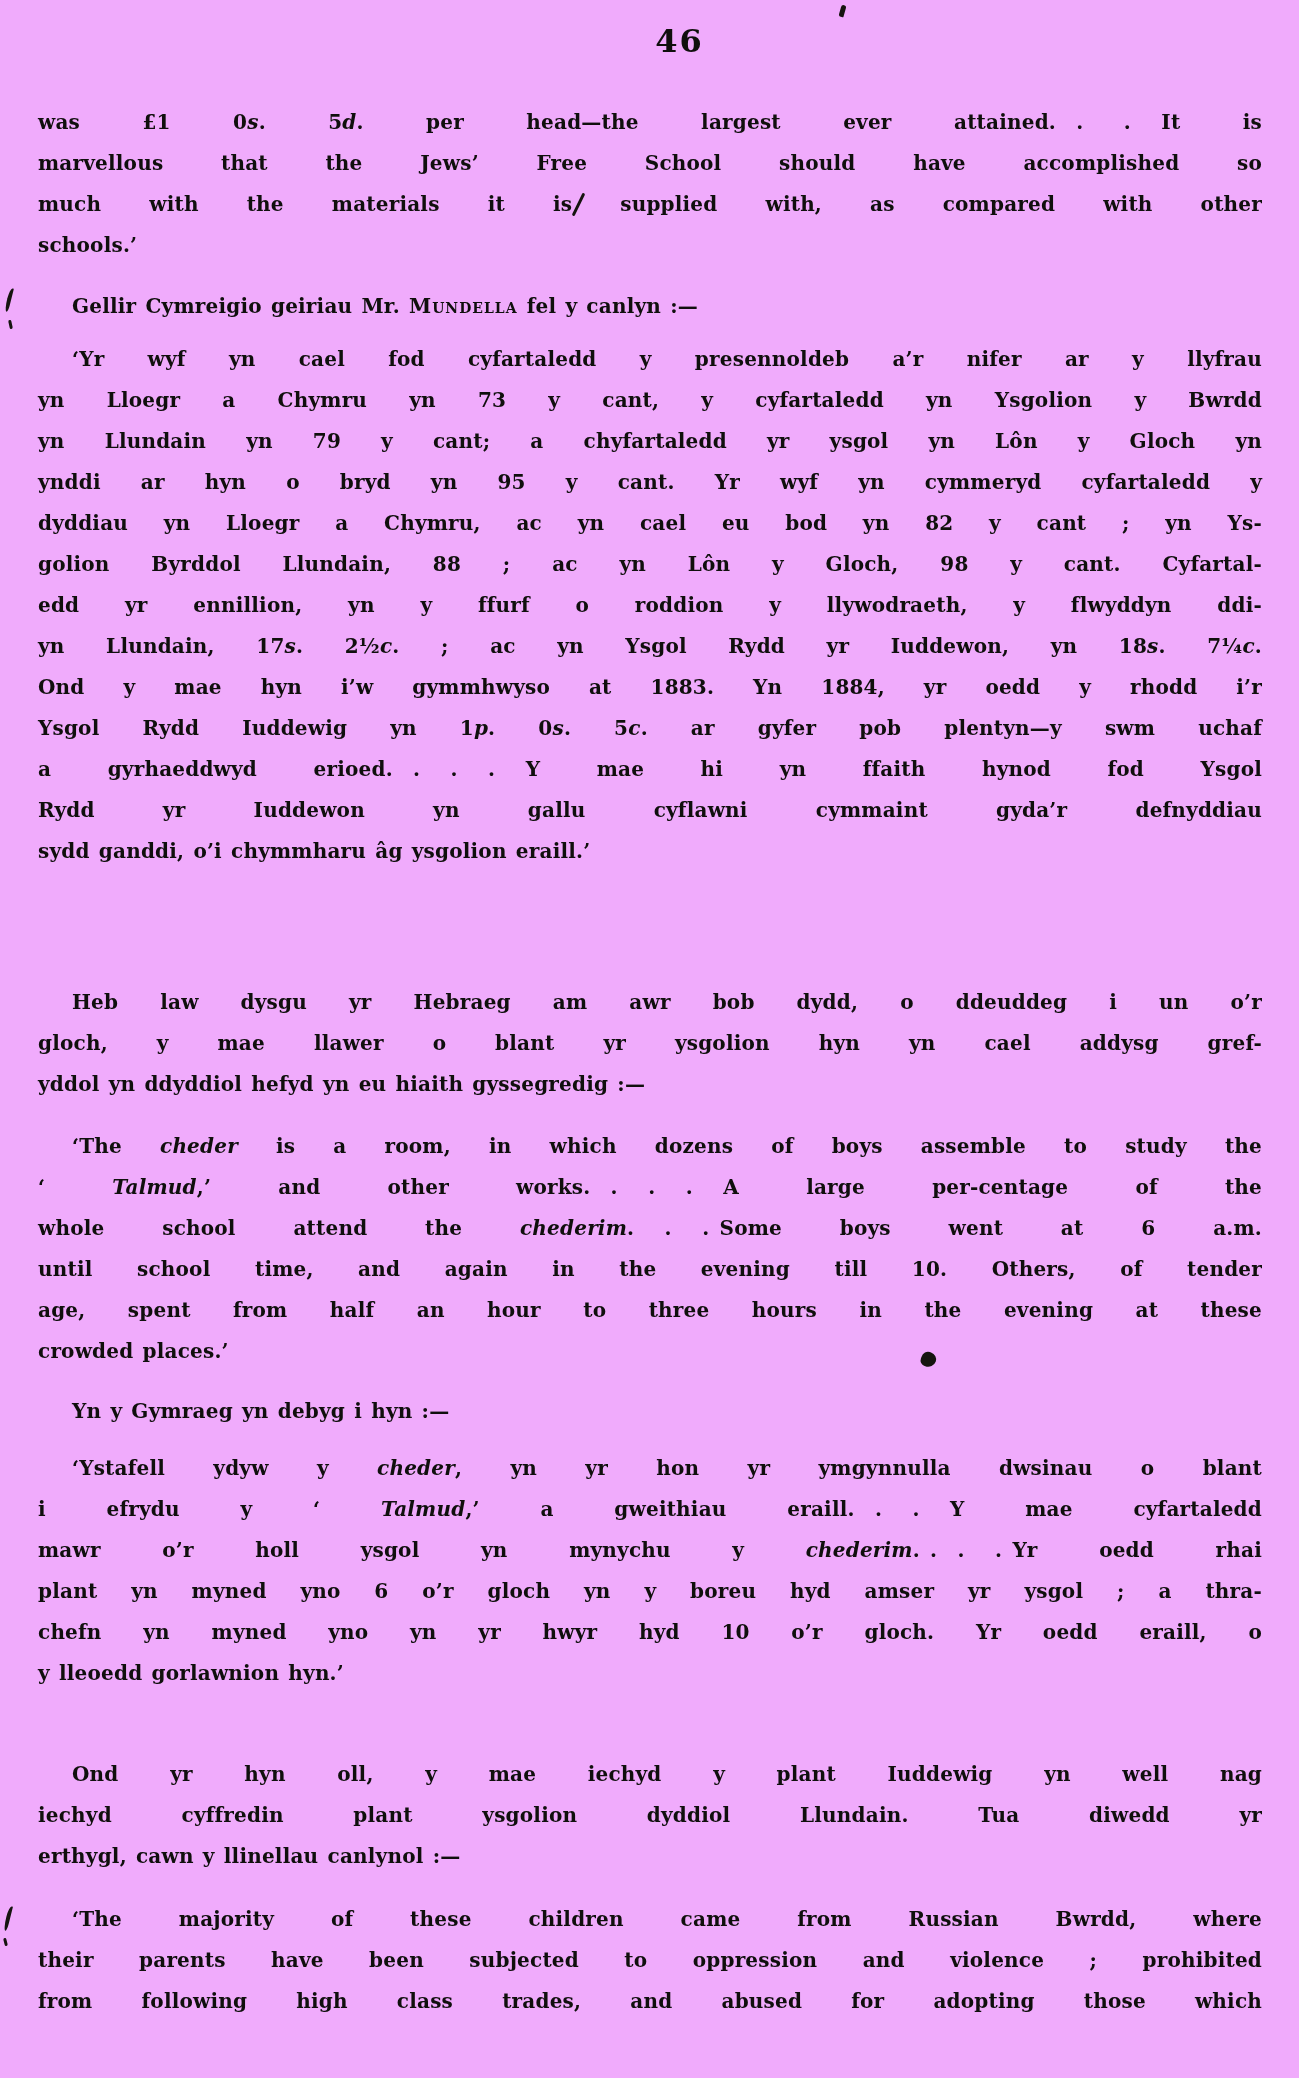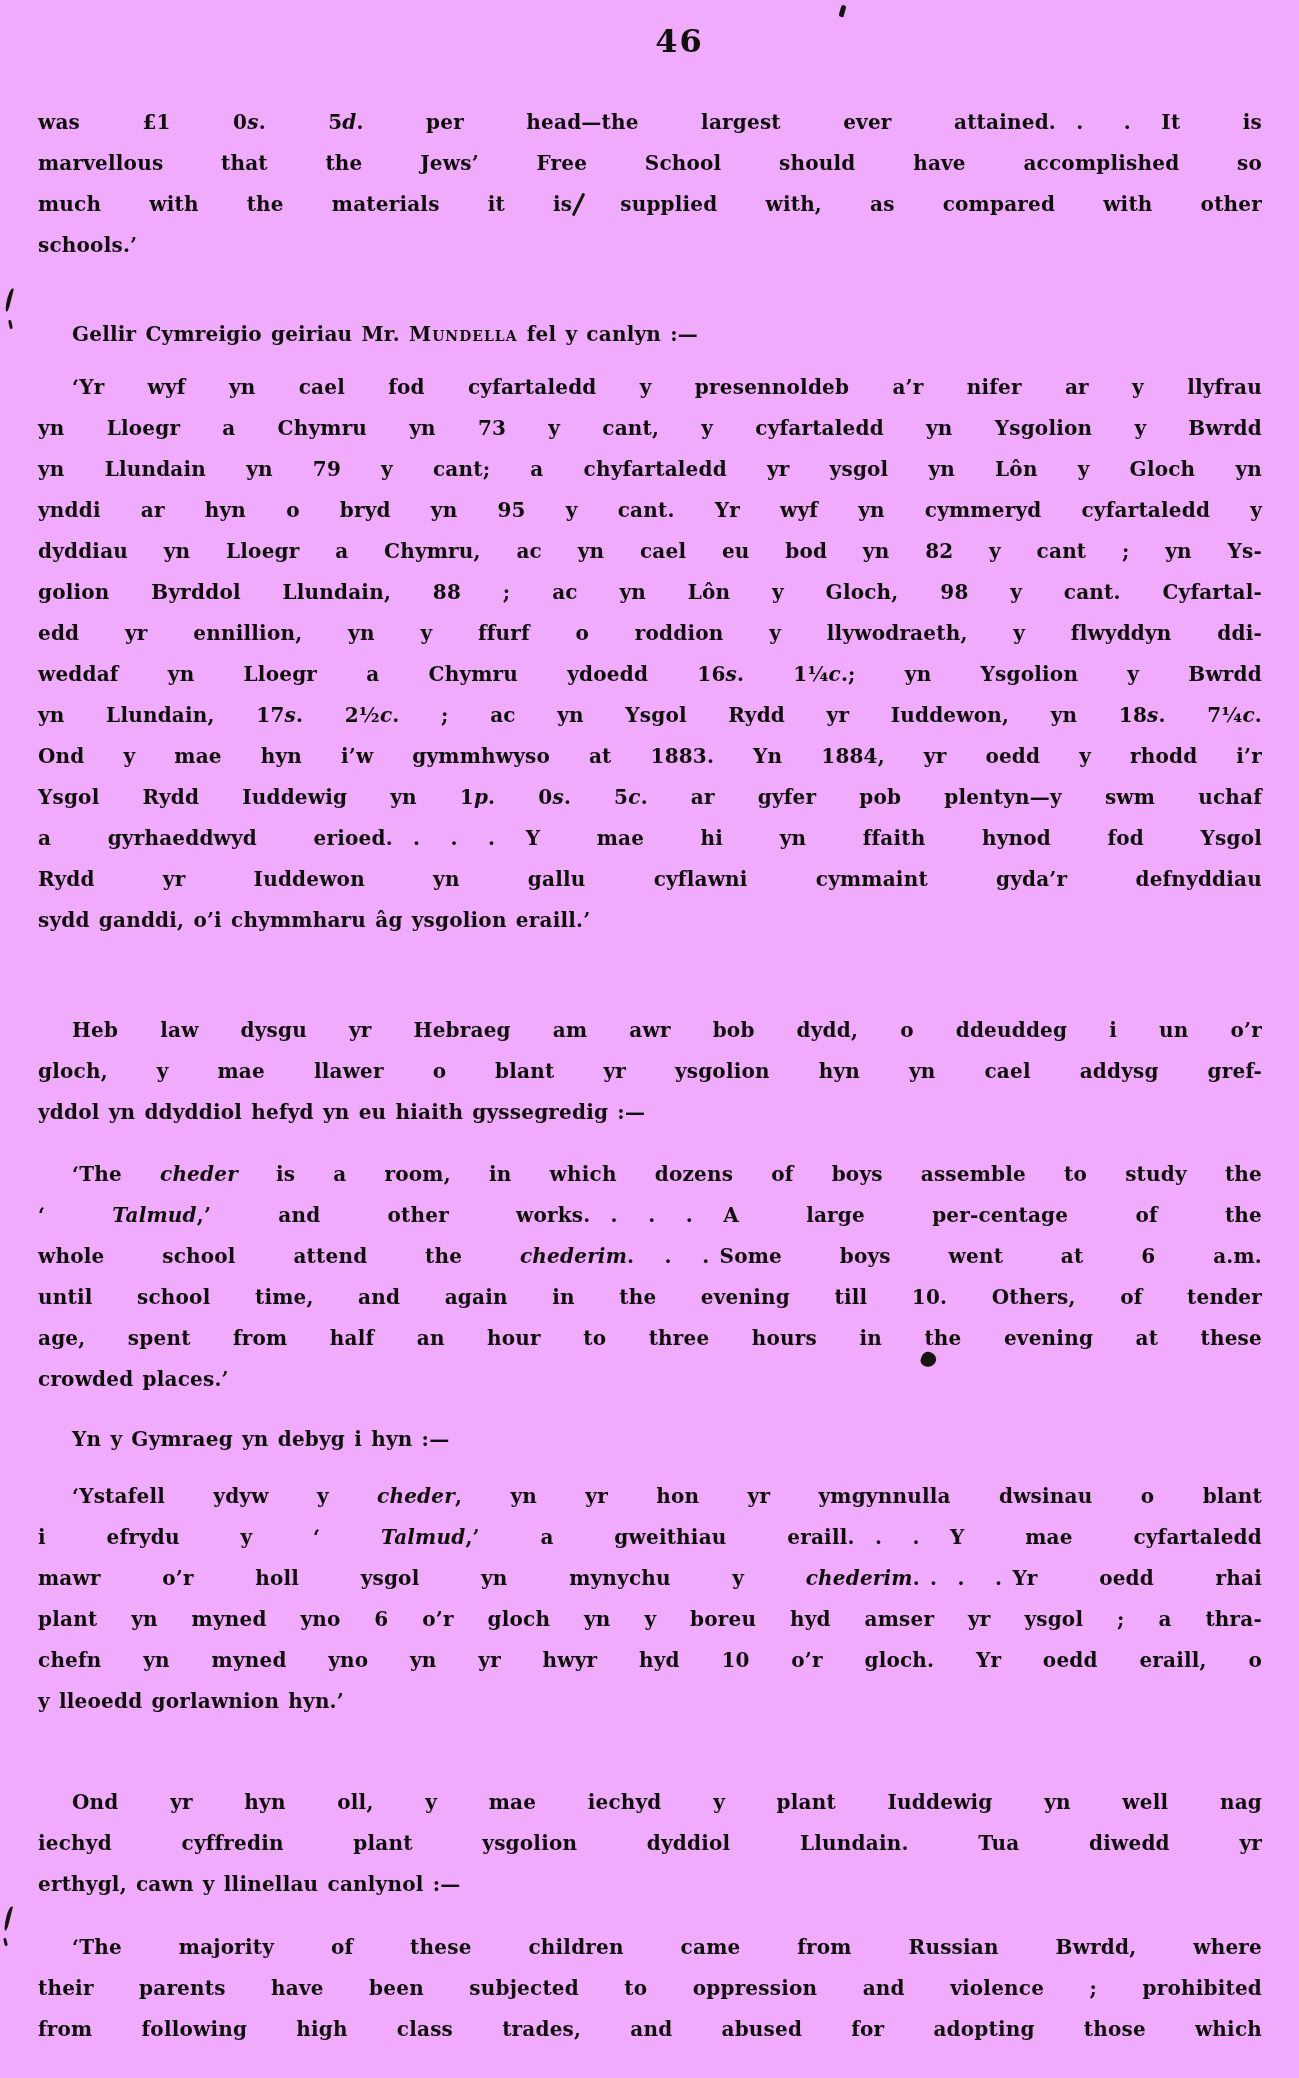--- a/index.html
+++ b/index.html
@@ -27,21 +27,21 @@
   .para{position:absolute;left:0;width:1224px;}
   .line{
     font-size:20px;
     line-height:41px;
     letter-spacing:0.2px;
     word-spacing:2px;
     text-align:justify;
     text-align-last:justify;
   }
   .line.last{text-align-last:left;}
-  .para.indent .line.first{text-indent:34px;margin-top:28px;}
+  .para.indent .line.first{text-indent:34px;}
   .line i{font-style:italic;}
   .sc{font-variant:small-caps;letter-spacing:1px;}
   
   .p0{top:102px;} .p1{top:286px;} .p2{top:339px;} .p3{top:982px;}
   .p4{top:1126px;} .p5{top:1391px;} .p6{top:1448px;} .p7{top:1754px;}
   .p8{top:1899px;}
   
   .ink{position:absolute;background:#16140f;}
   .ink-tr{left:840px;top:5px;width:5px;height:12px;border-radius:3px 3px 1px 3px;transform:rotate(16deg);}
   .ink-mundella{left:577px;top:192px;width:3px;height:25px;border-radius:2px;transform:rotate(26deg);}
@@ -69,21 +69,20 @@
         <div class="line first last">Gellir Cymreigio geiriau Mr. <span class="sc">Mundella</span> fel y canlyn :—</div>
       </div>
     <div class="para p2 indent">
         <div class="line first">‘Yr wyf yn cael fod cyfartaledd y presennoldeb a’r nifer ar y llyfrau</div>
         <div class="line">yn Lloegr a Chymru yn 73 y cant, y cyfartaledd yn Ysgolion y Bwrdd</div>
         <div class="line">yn Llundain yn 79 y cant; a chyfartaledd yr ysgol yn Lôn y Gloch yn</div>
         <div class="line">ynddi ar hyn o bryd yn 95 y cant. Yr wyf yn cymmeryd cyfartaledd y</div>
         <div class="line">dyddiau yn Lloegr a Chymru, ac yn cael eu bod yn 82 y cant ; yn Ys-</div>
         <div class="line">golion Byrddol Llundain, 88 ; ac yn Lôn y Gloch, 98 y cant. Cyfartal-</div>
         <div class="line">edd yr ennillion, yn y ffurf o roddion y llywodraeth, y flwyddyn ddi-</div>
-        <div class="line">weddaf yn Lloegr a Chymru ydoedd 16<i>s</i>. 1¼<i>c</i>.; yn Ysgolion y Bwrdd</div>
         <div class="line">yn Llundain, 17<i>s</i>. 2½<i>c</i>. ; ac yn Ysgol Rydd yr Iuddewon, yn 18<i>s</i>. 7¼<i>c</i>.</div>
         <div class="line">Ond y mae hyn i’w gymmhwyso at 1883. Yn 1884, yr oedd y rhodd i’r</div>
         <div class="line">Ysgol Rydd Iuddewig yn 1<i>p</i>. 0<i>s</i>. 5<i>c</i>. ar gyfer pob plentyn—y swm uchaf</div>
         <div class="line">a gyrhaeddwyd erioed. .  .  .  Y mae hi yn ffaith hynod fod Ysgol</div>
         <div class="line">Rydd yr Iuddewon yn gallu cyflawni cymmaint gyda’r defnyddiau</div>
         <div class="line last">sydd ganddi, o’i chymmharu âg ysgolion eraill.’</div>
       </div>
     <div class="para p3 indent">
         <div class="line first">Heb law dysgu yr Hebraeg am awr bob dydd, o ddeuddeg i un o’r</div>
         <div class="line">gloch, y mae llawer o blant yr ysgolion hyn yn cael addysg gref-</div>

